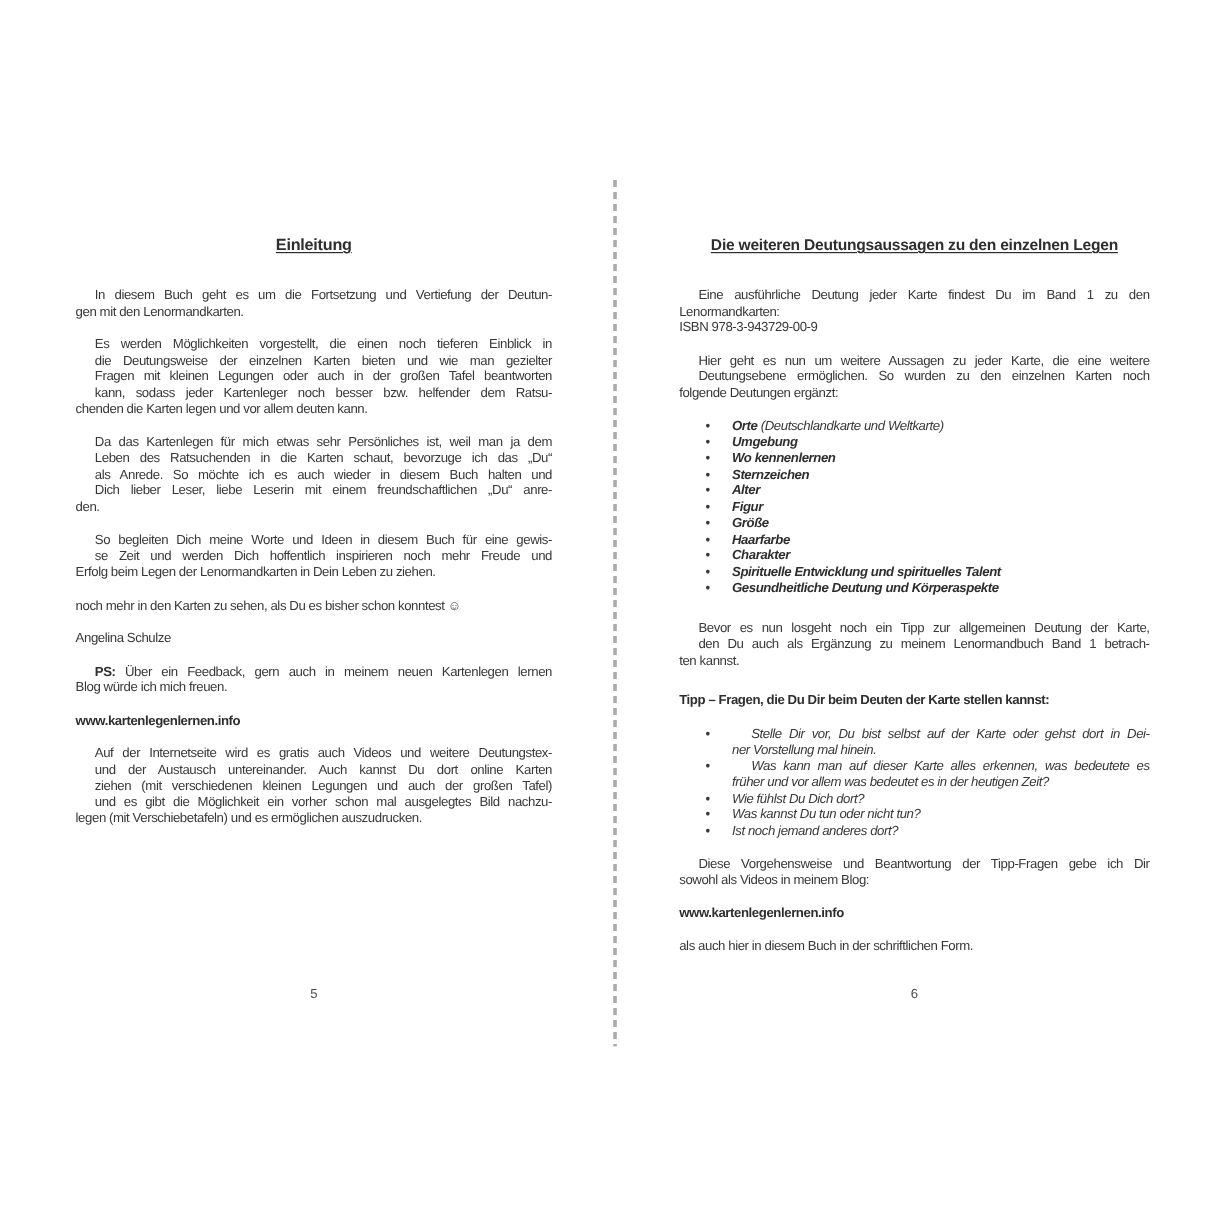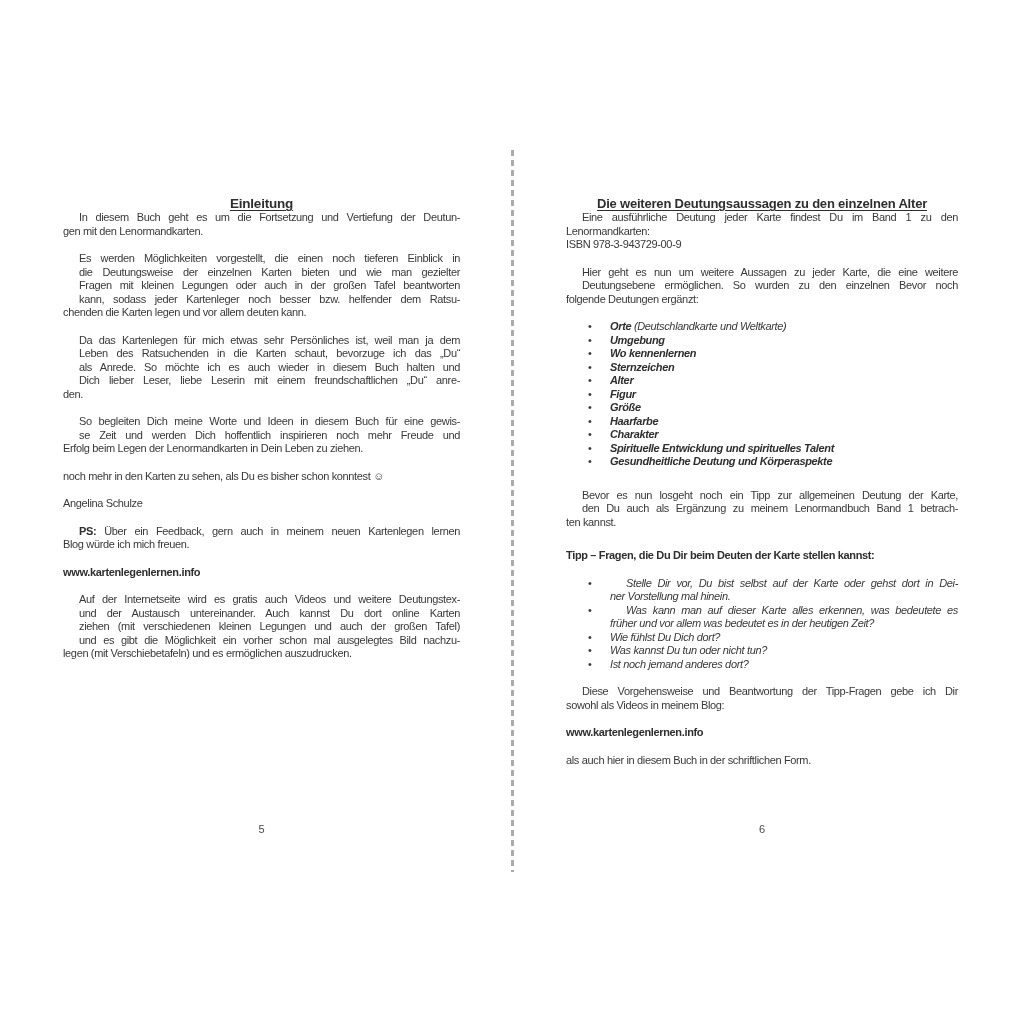--- a/index.html
+++ b/index.html
@@ -8,21 +8,21 @@
     font-family:"Liberation Sans",sans-serif;color:#383838;
     -webkit-font-smoothing:antialiased;
   }
   .spread{position:absolute;inset:0;}
   .page{position:absolute;top:196px;height:720px;}
   .page.left{left:63px;width:397px;}
   .page.right{left:566px;width:392px;}
   .page-heading{
     font-size:13.5px;font-weight:bold;text-align:center;
     text-decoration:underline;text-underline-offset:2px;
-    margin:0 0 0 0;white-space:nowrap;color:#2e2e2e;letter-spacing:-0.2px;
+    margin:0 0 29px 0;white-space:nowrap;color:#2e2e2e;letter-spacing:-0.2px;
   }
   .page.right .page-heading{font-size:13px;}
   .block{margin:0 0 14px 0;}
   .line{
     font-size:11px;line-height:13.5px;letter-spacing:-0.35px;
     white-space:nowrap;
   }
   .line.j{
     white-space:normal;text-align:justify;text-align-last:justify;margin-left:16px;
   }
@@ -94,30 +94,30 @@
           <div class="line j">und es gibt die Möglichkeit ein vorher schon mal ausgelegtes Bild nachzu-</div>
           <div class="line">legen (mit Verschiebetafeln) und es ermöglichen auszudrucken.</div>
         </div>
       </div>
     <div class="pageno">5</div>
   </div>
 
   <div class="divider"></div>
 
   <div class="page right">
-    <h1 class="page-heading">Die weiteren Deutungsaussagen zu den einzelnen Alter</h1>
+    <h1 class="page-heading">Die weiteren Deutungsaussagen zu den einzelnen Legen</h1>
     <div class="body">
         <div class="block">
           <div class="line j">Eine ausführliche Deutung jeder Karte findest Du im Band 1 zu den</div>
           <div class="line">Lenormandkarten:</div>
           <div class="line">ISBN 978-3-943729-00-9</div>
         </div>
         <div class="block">
           <div class="line j">Hier geht es nun um weitere Aussagen zu jeder Karte, die eine weitere</div>
-          <div class="line j">Deutungsebene ermöglichen. So wurden zu den einzelnen Bevor noch</div>
+          <div class="line j">Deutungsebene ermöglichen. So wurden zu den einzelnen Karten noch</div>
           <div class="line">folgende Deutungen ergänzt:</div>
         </div>
         <div class="block">
           <div class="bullet-row">
             <span class="marker">•</span>
             <div class="btext">
               <div class="line"><b>Orte</b> (Deutschlandkarte und Weltkarte)</div>
             </div>
           </div>
           <div class="bullet-row">

